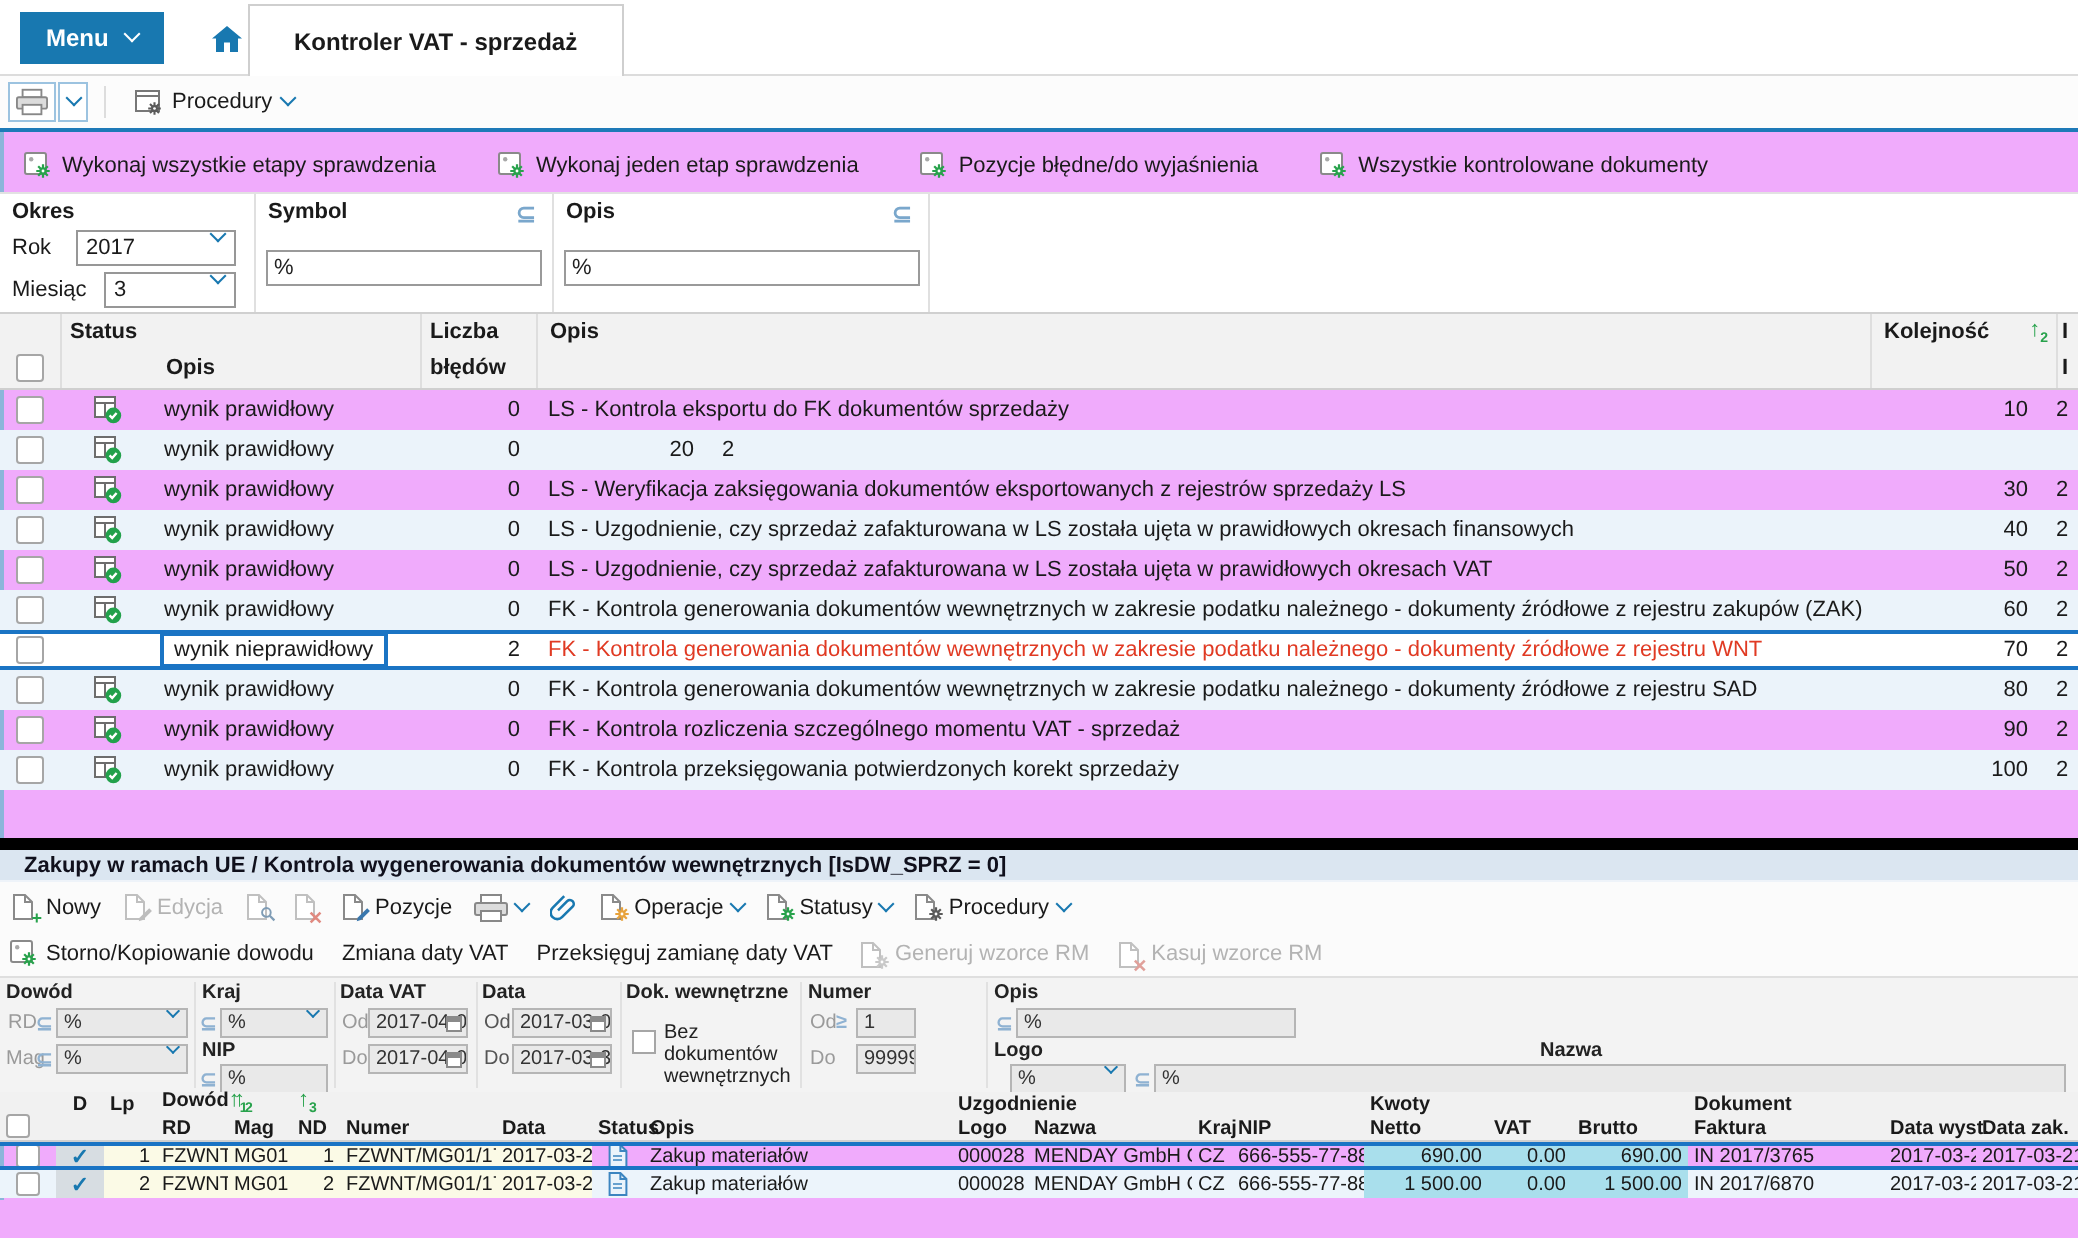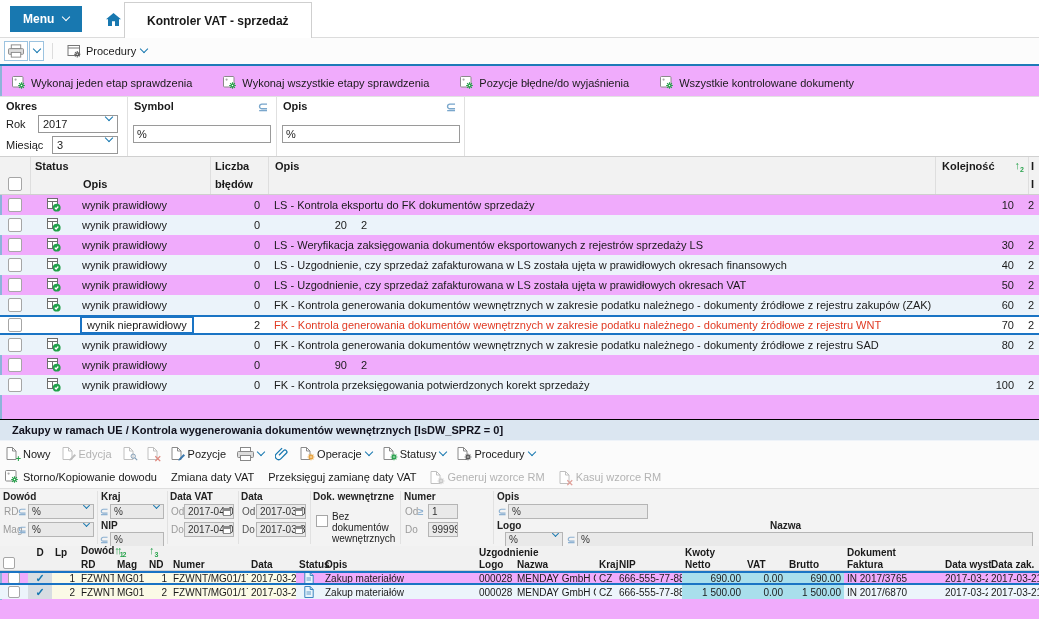--- a/index.html
+++ b/index.html
@@ -55,21 +55,21 @@
   .cnum{width:58px;text-align:right;padding-right:8px;flex:none;box-sizing:border-box}
   .cds{flex:1;padding-left:6px;white-space:nowrap;overflow:hidden;min-width:0}
   .cord{width:93px;text-align:right;padding-right:14px;flex:none;box-sizing:border-box}
   .cclip{width:11px;overflow:hidden;flex:none;white-space:nowrap}
   .chk{width:12px;height:12px;border:1px solid #a6a6a6;border-radius:2px;background:#fff;display:inline-block}
   .err{color:#e03a23}
   .focusbox{display:inline-flex;align-items:center;height:18px;border:2px solid #1a74c4;box-sizing:border-box;padding:0 5px;margin-left:-2px;background:#fff}
 
   
   .detail{position:absolute;top:419px;left:0;width:1039px;height:200px}
-  .dtitle{height:22px;background:#dbe6f1;border-top:1px solid #000000;border-bottom:1px solid #eef3f9;box-sizing:border-box;display:flex;align-items:center;padding-left:12px;font-weight:bold;font-size:11px;color:#10101c}
+  .dtitle{height:22px;background:#dbe6f1;border-top:6px solid #000000;border-bottom:1px solid #eef3f9;box-sizing:border-box;display:flex;align-items:center;padding-left:12px;font-weight:bold;font-size:11px;color:#10101c}
   .dtb{height:25px;display:flex;align-items:center;padding-left:6px;gap:11px;background:#fbfbfb}
   .dtb2{height:22px;display:flex;align-items:center;padding-left:5px;gap:14px;background:#fbfbfb}
   .titem{display:flex;align-items:center;gap:4px;background:none;border:none;font-size:11px;font-family:inherit;color:#1a1a1a;cursor:pointer;padding:0}
   .titem.dis{color:#b3b3b3;cursor:default}
   .dicon{position:relative;width:13px;height:13px;flex:none}
   .dicon .pg{color:#8a8a8a}
   .dicon.gray .pg{color:#c0c0c0}
   .badge{position:absolute;right:-2px;bottom:-1px}
   .tb{position:absolute;right:-2px;bottom:-4px;font-style:normal;font-weight:bold;font-size:9px;line-height:1}
 
@@ -199,27 +199,27 @@
     </button>
   </div>
 
   <div class="left-edge"></div>
 
   <div class="runbar">
     <button class="runbtn">
       <svg width="14" height="14">
           <use href="#sy-runic"></use>
         </svg>
-      <span>Wykonaj jeden etap sprawdzenia</span>
+      <span>Wykonaj wszystkie etapy sprawdzenia</span>
     </button>
     <button class="runbtn">
       <svg width="14" height="14">
           <use href="#sy-runic"></use>
         </svg>
-      <span>Wykonaj wszystkie etapy sprawdzenia</span>
+      <span>Wykonaj jeden etap sprawdzenia</span>
     </button>
     <button class="runbtn">
       <svg width="14" height="14">
           <use href="#sy-runic"></use>
         </svg>
       <span>Pozycje błędne/do wyjaśnienia</span>
     </button>
     <button class="runbtn">
       <svg width="14" height="14">
           <use href="#sy-runic"></use>
@@ -401,20 +401,21 @@
       <span class="ccb">
           <span class="chk"></span>
         </span>
       <span class="cic">
           <svg width="14" height="14">
             <use href="#sy-okstat"></use>
           </svg>
         </span>
       <span class="cst">wynik prawidłowy</span>
       <span class="cnum">0</span>
+      <span class="cds">FK - Kontrola rozliczenia szczególnego momentu VAT - sprzedaż</span>
       <span class="cord">90</span>
       <span class="cclip">2</span>
     </div>
     <div class="g1r alt">
       <span class="ccb">
           <span class="chk"></span>
         </span>
       <span class="cic">
           <svg width="14" height="14">
             <use href="#sy-okstat"></use>

